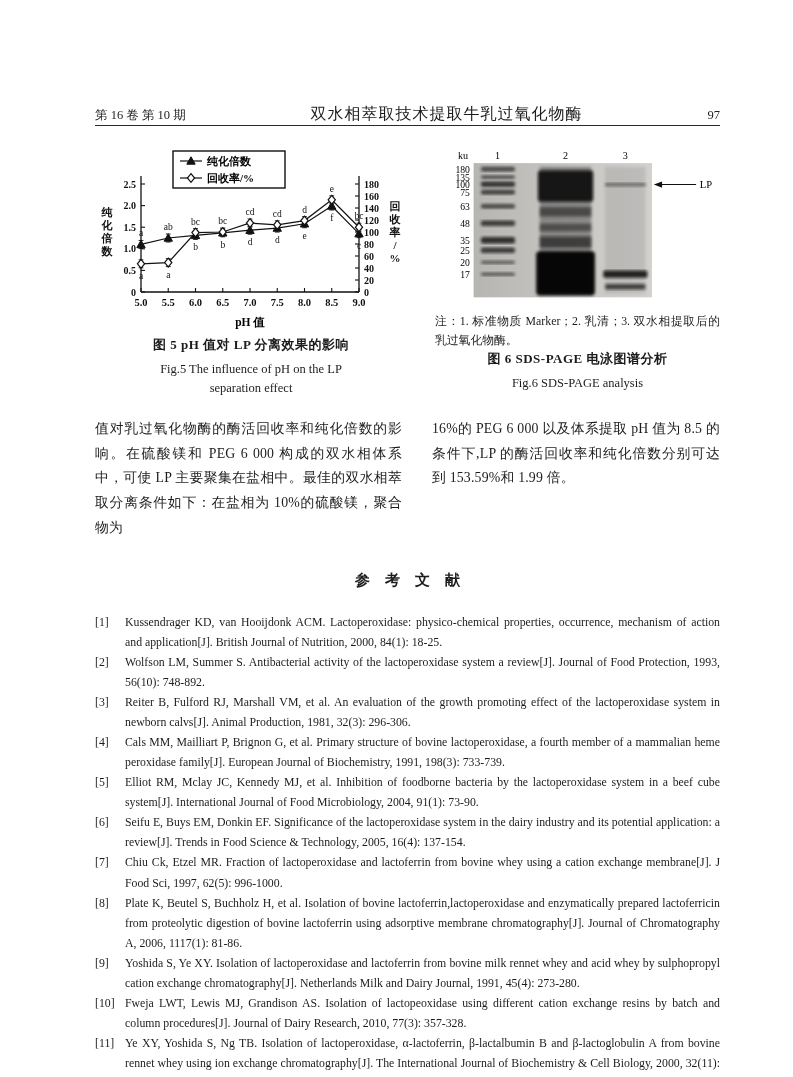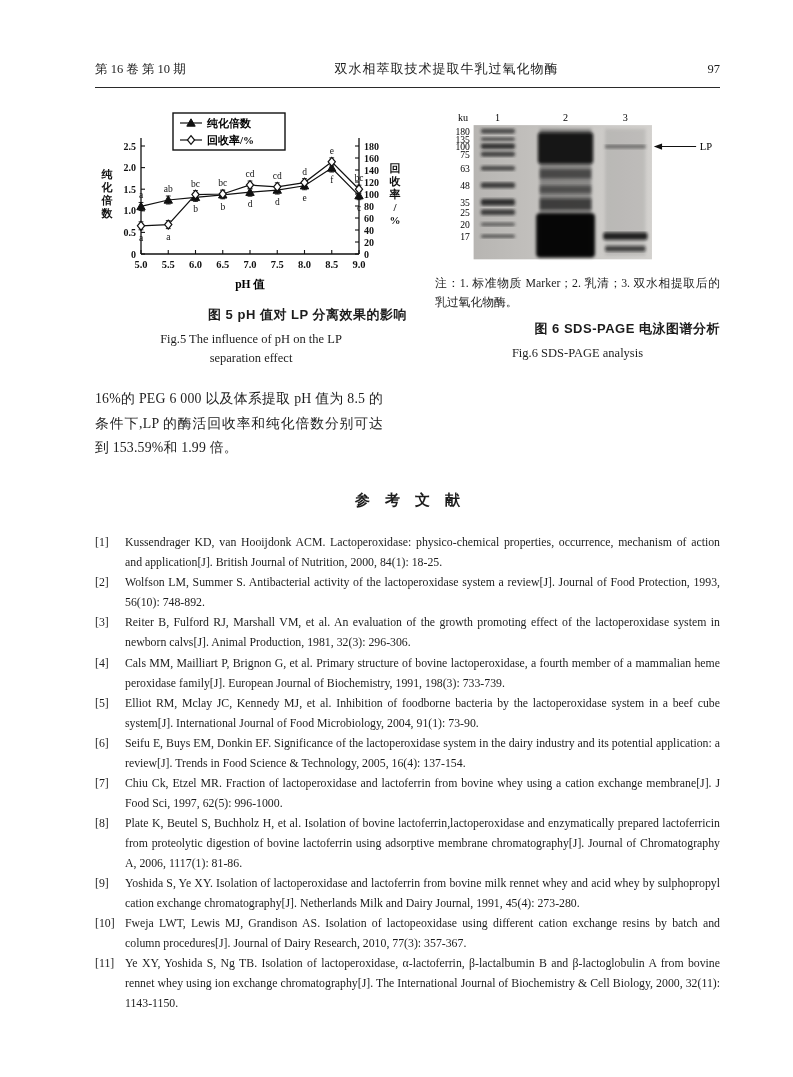--- a/index.html
+++ b/index.html
@@ -7,35 +7,36 @@
   .page {
     width:793px; height:1077px; background:#ffffff; margin:0 auto;
     font-family:"Liberation Serif", serif; color:#1c1c1c; position:relative;
     overflow:hidden;
   }
   .content { padding:60px 73px 0 95px; }
 
   
   .hdr {
     display:flex; justify-content:space-between; align-items:baseline;
-    border-bottom:1.6px solid #2a2a2a; padding-bottom:9px;
+    border-bottom:1.6px solid #2a2a2a; 
     font-size:12.5px;
-  }
-  .hdr .jtitle { font-size:13px; letter-spacing:1px; }
+    margin-top:44px;
+  }
+  .hdr .jtitle { font-size:16px; letter-spacing:1px; }
 
   
   .figrow { display:flex; justify-content:space-between; margin-top:24px; }
   .figcol-l { width:312px; }
   .figcol-r { width:285px; }
 
   svg text { font-family:"Liberation Serif", serif; }
 
   .cap-cn {
-    text-align:right; font-family:Liberation Sans, sans-serif;
-    font-weight:bold; font-size:13px; margin-top:8px; letter-spacing:0.5px;
+    text-align:center; font-family:Liberation Serif, serif;
+    font-weight:bold; font-size:13px; letter-spacing:0.5px;
   }
   .cap-en { text-align:center; font-size:12.5px; margin-top:6px; line-height:1.55; }
 
   .gel-note {
     font-size:11.8px; line-height:1.62; margin-top:4px; text-align:justify;
   }
 
   
   .pararow { display:flex; justify-content:space-between; margin-top:18px; }
   .para {
@@ -317,20 +318,21 @@
               </g>
             </g>
         </svg>
         <div class="gel-note">注：1. 标准物质 Marker；2. 乳清；3. 双水相提取后的乳过氧化物酶。</div>
         <div class="cap-cn">图 6  SDS-PAGE 电泳图谱分析</div>
         <div class="cap-en">Fig.6  SDS-PAGE analysis</div>
       </div>
     </div>
 
     <div class="pararow">
+      <div class="para">值对乳过氧化物酶的酶活回收率和纯化倍数的影响。在硫酸镁和 PEG 6 000 构成的双水相体系中，可使 LP 主要聚集在盐相中。最佳的双水相萃取分离条件如下：在盐相为 10%的硫酸镁，聚合物为</div>
       <div class="para r">16%的 PEG 6 000 以及体系提取 pH 值为 8.5 的条件下,LP 的酶活回收率和纯化倍数分别可达到 153.59%和 1.99 倍。</div>
     </div>
 
     <div class="ref-head">参　考　文　献</div>
     <div class="ref-list" id="ref-list">
         <div class="ref-item">
           <span class="ref-id">[1]</span>
           <div class="ref-text">Kussendrager KD, van Hooijdonk ACM. Lactoperoxidase: physico-chemical properties, occurrence, mechanism of action and application[J]. British Journal of Nutrition, 2000, 84(1): 18-25.</div>
         </div>
         <div class="ref-item">
@@ -360,21 +362,21 @@
         <div class="ref-item">
           <span class="ref-id">[8]</span>
           <div class="ref-text">Plate K, Beutel S, Buchholz H, et al. Isolation of bovine lactoferrin,lactoperoxidase and enzymatically prepared lactoferricin from proteolytic digestion of bovine lactoferrin using adsorptive membrane chromatography[J]. Journal of Chromatography A, 2006, 1117(1): 81-86.</div>
         </div>
         <div class="ref-item">
           <span class="ref-id">[9]</span>
           <div class="ref-text">Yoshida S, Ye XY. Isolation of lactoperoxidase and lactoferrin from bovine milk rennet whey and acid whey by sulphopropyl cation exchange chromatography[J]. Netherlands Milk and Dairy Journal, 1991, 45(4): 273-280.</div>
         </div>
         <div class="ref-item">
           <span class="ref-id">[10]</span>
-          <div class="ref-text">Fweja LWT, Lewis MJ, Grandison AS. Isolation of lactopeoxidase using different cation exchange resins by batch and column procedures[J]. Journal of Dairy Research, 2010, 77(3): 357-367.</div>
+          <div class="ref-text">Fweja LWT, Lewis MJ, Grandison AS. Isolation of lactopeoxidase using different cation exchange resins by batch and column procedures[J]. Journal of Dairy Research, 2010, 77(3): 357-328.</div>
         </div>
         <div class="ref-item">
           <span class="ref-id">[11]</span>
           <div class="ref-text">Ye XY, Yoshida S, Ng TB. Isolation of lactoperoxidase, α-lactoferrin, β-lactalbumin B and β-lactoglobulin A from bovine rennet whey using ion exchange chromatography[J]. The International Journal of Biochemistry &amp; Cell Biology, 2000, 32(11): 1143-1150.</div>
         </div>
       </div>
 
   </div>
 </div>
 

